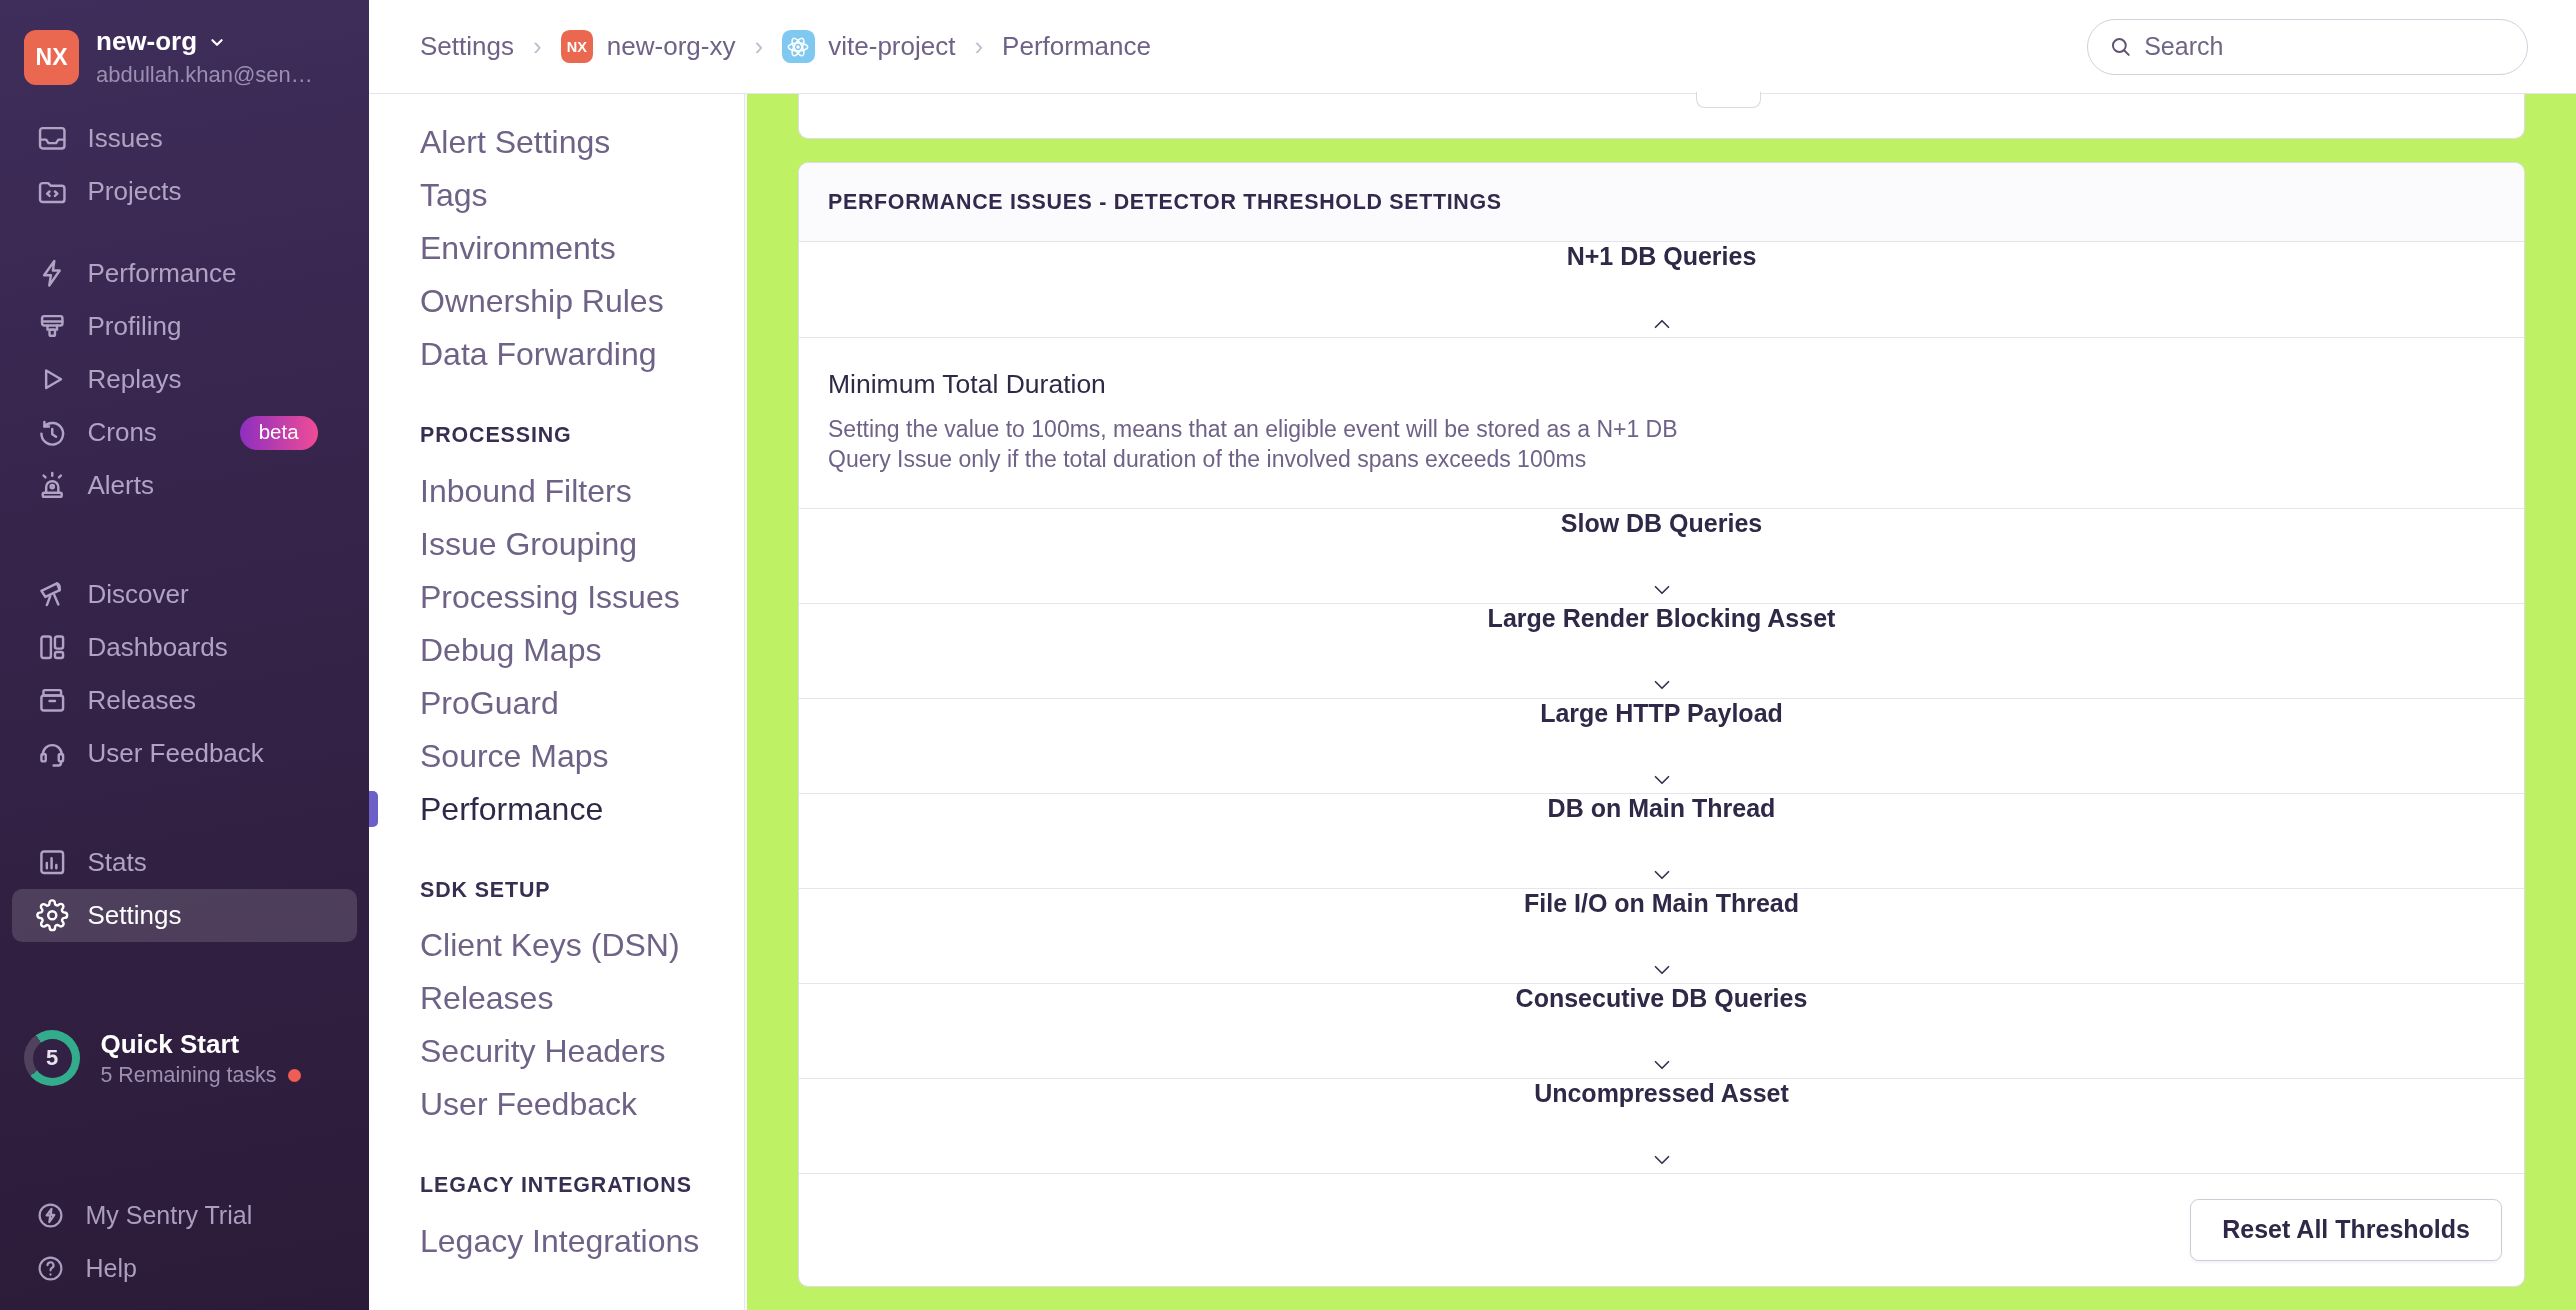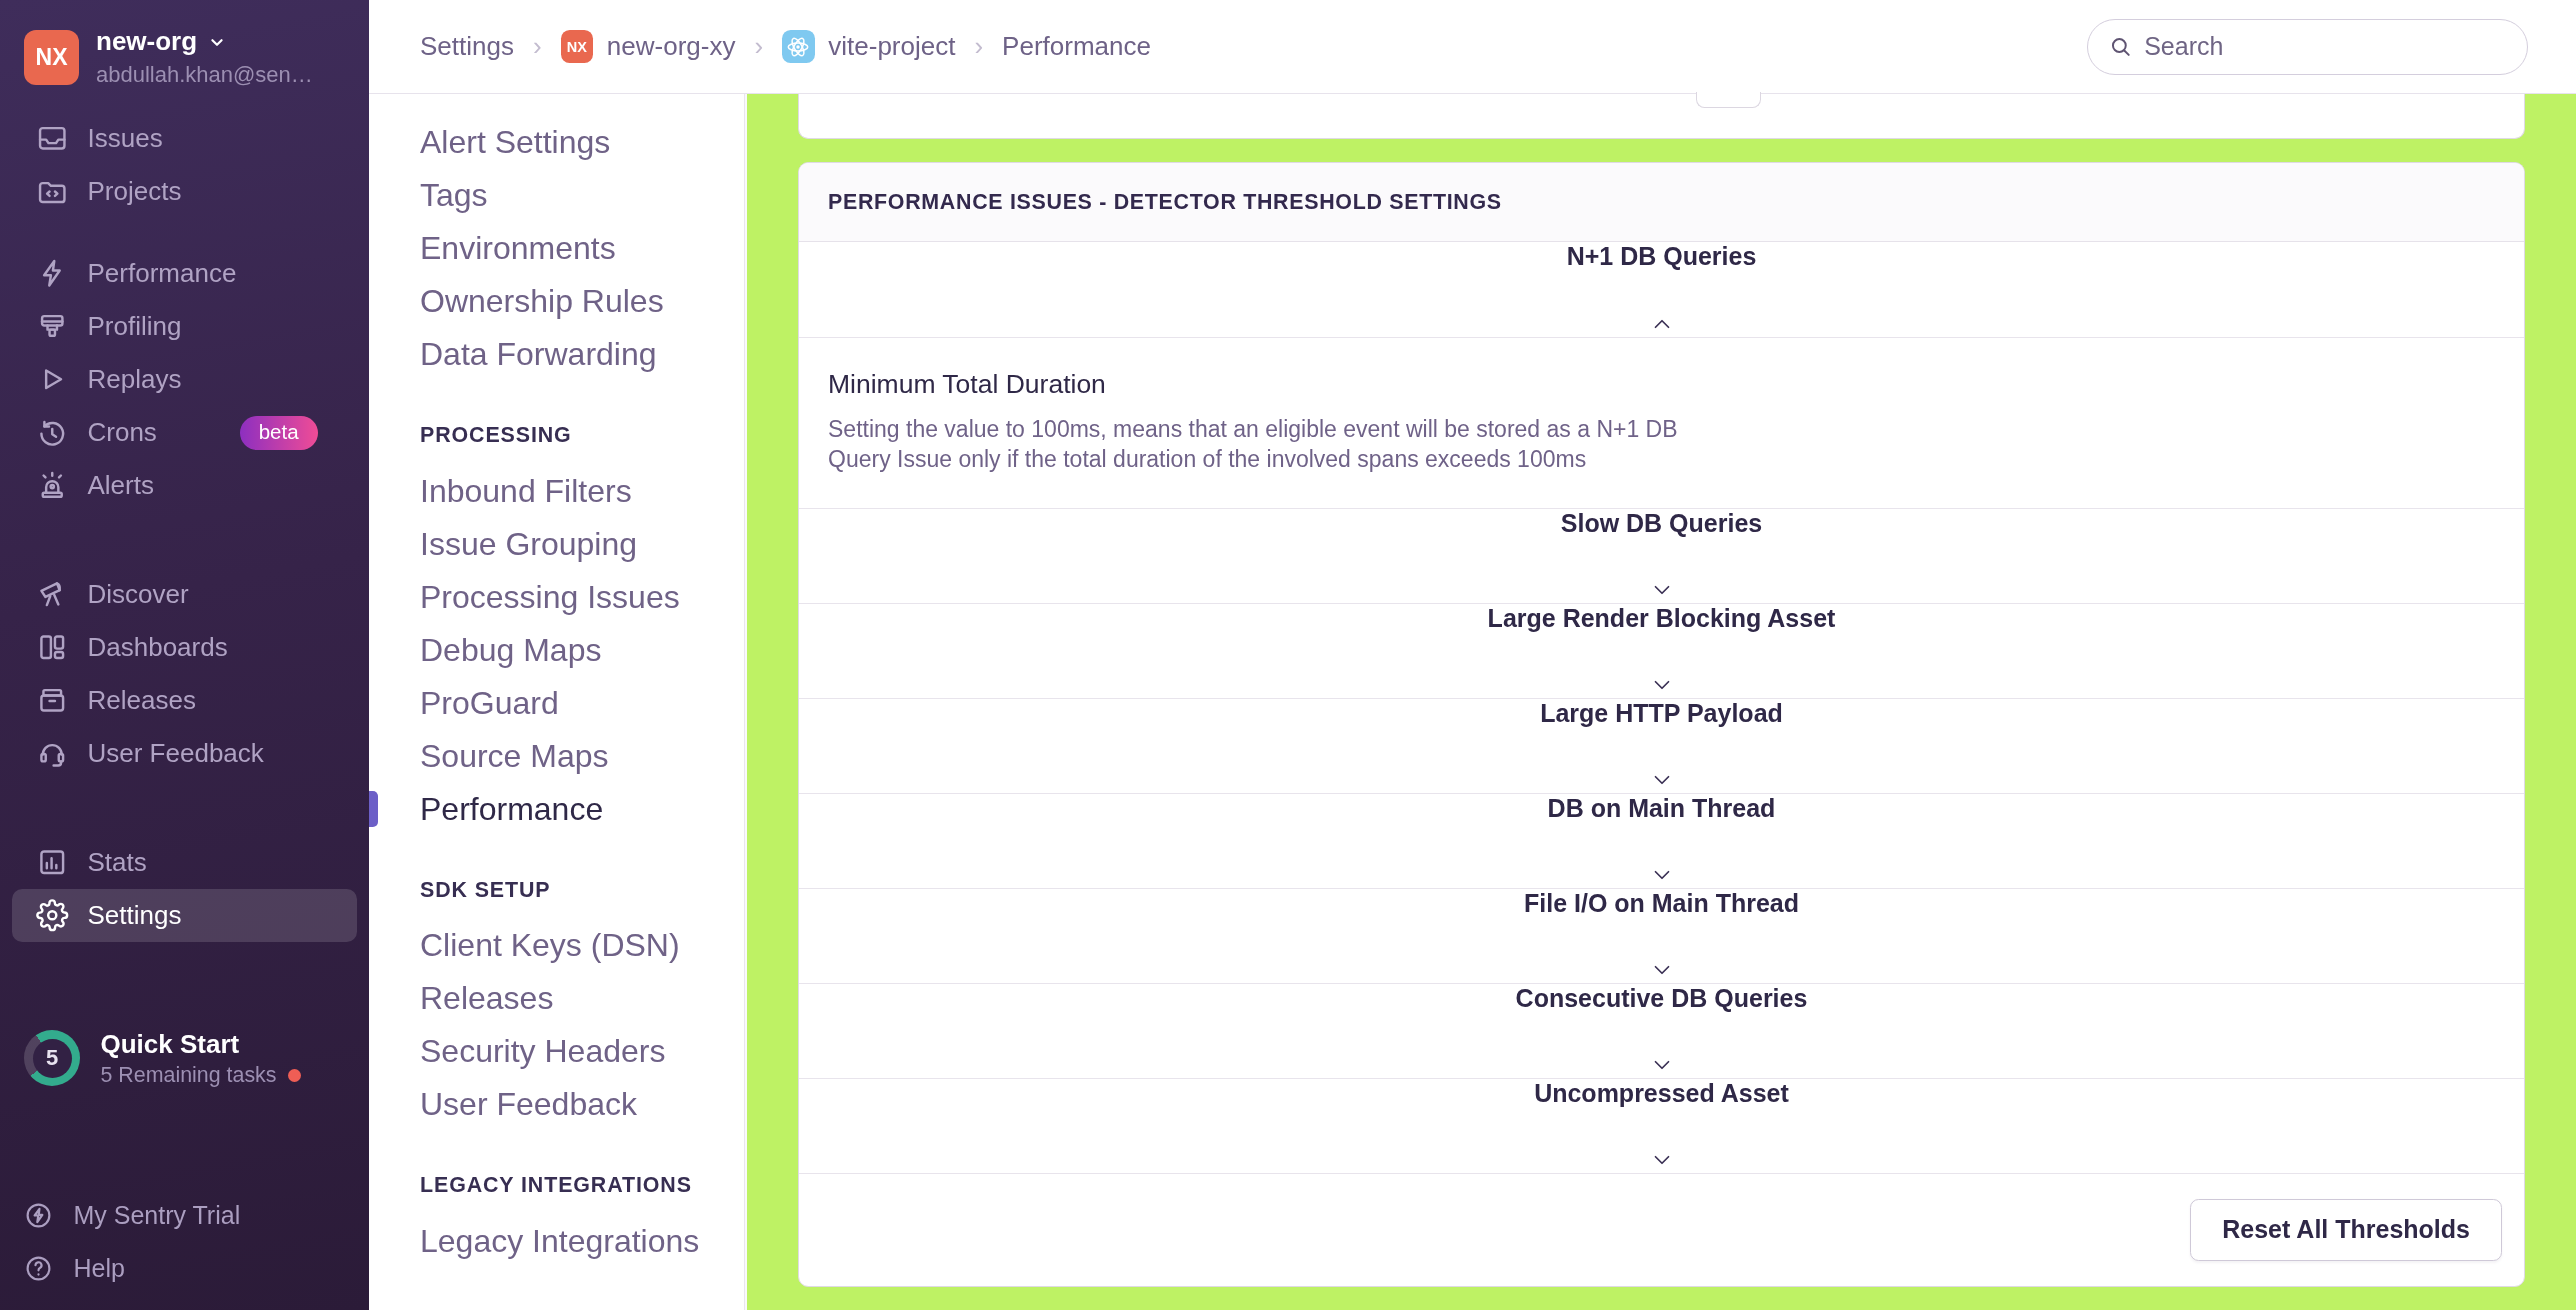--- a/index.html
+++ b/index.html
@@ -27,21 +27,21 @@
   .quick-start { position:absolute; left:0; bottom:222px; width:369px; display:flex; align-items:center;
     gap:20.5px; padding:0 24px; cursor:pointer; }
   .qs-ring { width:56px; height:56px; border-radius:50%; flex:0 0 auto;
     background:conic-gradient(from -35deg,#33ab8d 0 265deg, rgba(255,255,255,.16) 265deg 360deg);
     display:flex; align-items:center; justify-content:center; }
   .qs-ring-inner { width:39px; height:39px; border-radius:50%; background:#322144; color:#e8e2f0;
     font-size:22px; font-weight:bold; display:flex; align-items:center; justify-content:center; }
   .qs-title { color:#fff; font-size:26px; font-weight:bold; }
   .qs-sub { color:#9c8fb2; font-size:21.4px; margin-top:3.4px; display:flex; align-items:center; gap:12px; }
   .dot-red { width:13px; height:13px; border-radius:50%; background:#ef5e55; display:inline-block; }
-  .foot-nav { position:absolute; left:0; bottom:15.4px; width:369px; }
+  .foot-nav { position:absolute; left:12px; bottom:15.4px; width:369px; }
   .foot-item { display:flex; align-items:center; gap:20.5px; height:53px; padding:0 24px;
     font-size:25px; color:#ab9ec0; cursor:pointer; }
 
   
   .topbar { position:absolute; left:369px; top:0; width:2207px; height:94px; background:#fff;
     border-bottom:1.7px solid #e7e3ec; display:flex; align-items:center; padding:0 48px 0 51px; }
   .crumbs { display:flex; align-items:center; gap:19px; font-size:26px; color:#6e6287; }
   .crumb { display:flex; align-items:center; gap:13.7px; cursor:pointer; }
   .crumb-sep { color:#c3bccf; font-size:26px; }
   .crumb-avatar { width:32.5px; height:32.5px; border-radius:8.6px; background:#e9684f; color:#fff;

